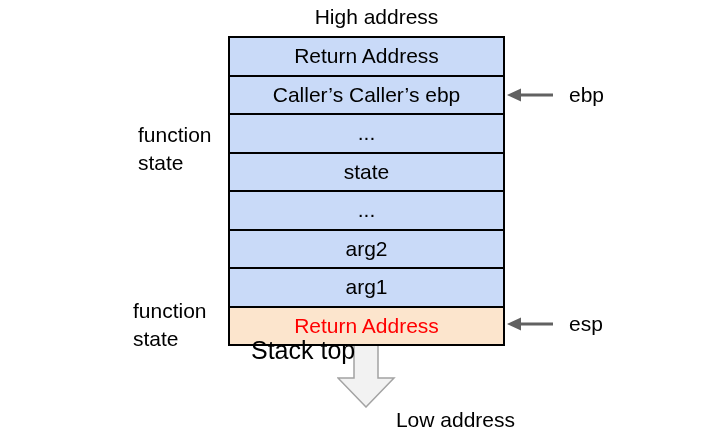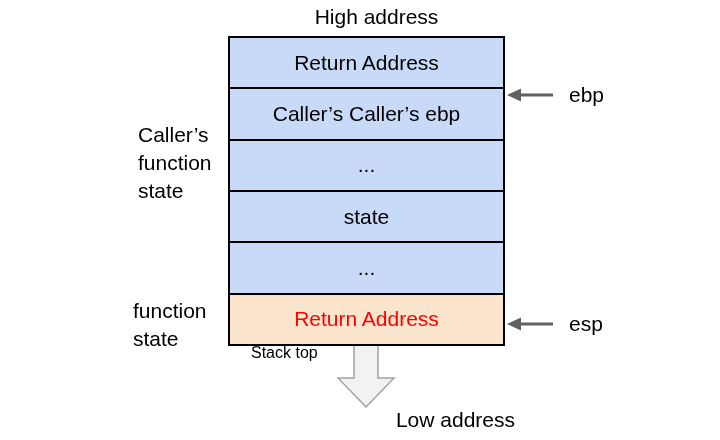--- a/index.html
+++ b/index.html
@@ -30,21 +30,21 @@
   .pointer.esp{top:316px;}
   .pointer svg{display:block;}
   .reg-label{font-size:21px;margin-left:16px;}
   .big-arrow{position:absolute;left:337px;top:344px;z-index:1;}
   .big-arrow polygon{
     fill:var(--big-arrow-fill,#f2f2f2);
     stroke:var(--big-arrow-stroke,#a3a3a3);
     stroke-width:1.5;
   }
   .pointer-arrow path{fill:var(--pointer-arrow,#616161);}
-  .stack-top{position:absolute;left:251px;top:344px;font-size:16px;z-index:3;}
+  .stack-top{position:absolute;left:251px;top:336px;font-size:25px;z-index:3;}
 </style>
 </head>
 <body>
 
 <div class="canvas">
 
   <div class="addr top">High address</div>
 
   <svg class="big-arrow" width="60" height="64" viewBox="0 0 60 64">
     <polygon points="17,1 41,1 41,34 57,34 29,63 1,34 17,34"></polygon>
@@ -59,27 +59,32 @@
       </div>
     <div class="row">
         <span>...</span>
       </div>
     <div class="row">
         <span>state</span>
       </div>
     <div class="row">
         <span>...</span>
       </div>
+    <div class="row">
+        <span>arg2</span>
+      </div>
+    <div class="row">
+        <span>arg1</span>
+      </div>
     <div class="row callee">
         <span>Return Address</span>
       </div>
   </div>
 
   <div class="side-label caller">
-    <div>Caller’s</div>
     <div>function</div>
     <div>state</div>
   </div>
 
   <div class="side-label callee">
     <div>function</div>
     <div>state</div>
   </div>
 
   <div class="pointer esp">

